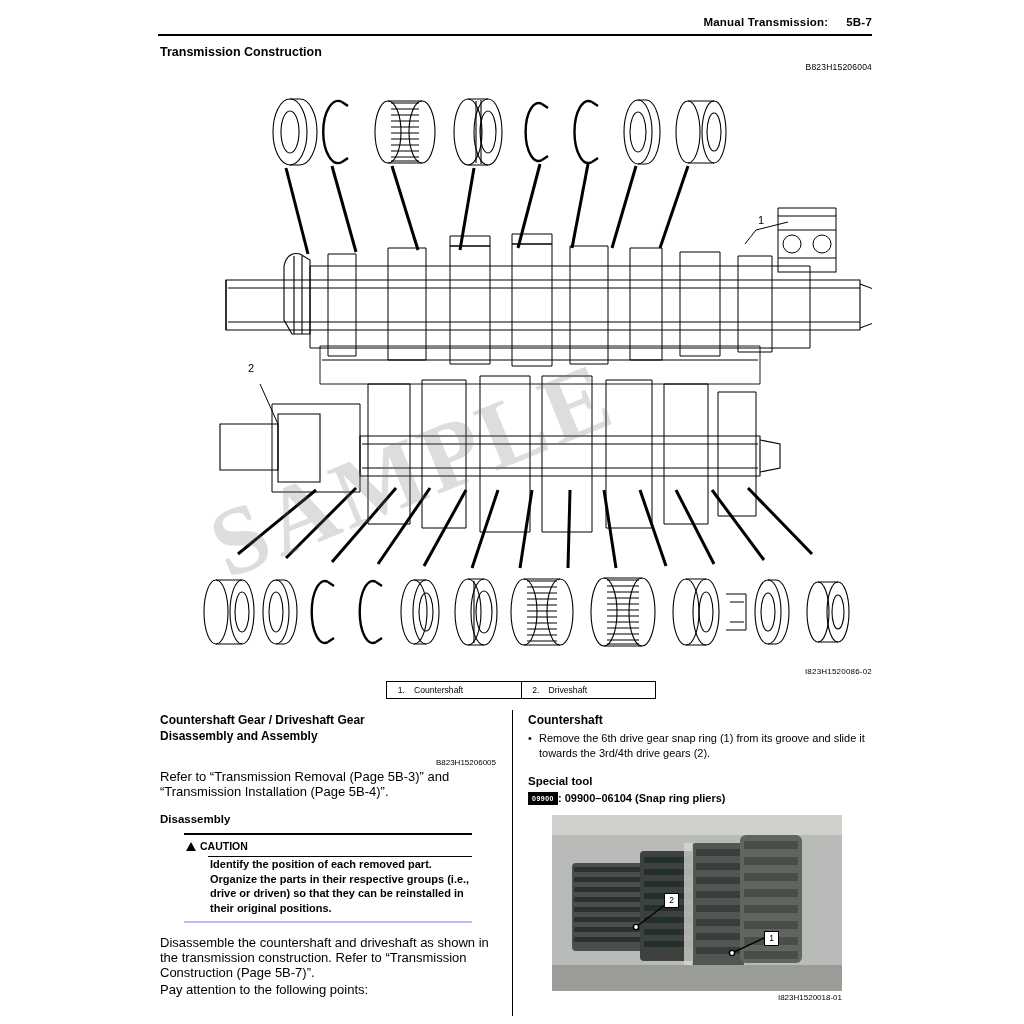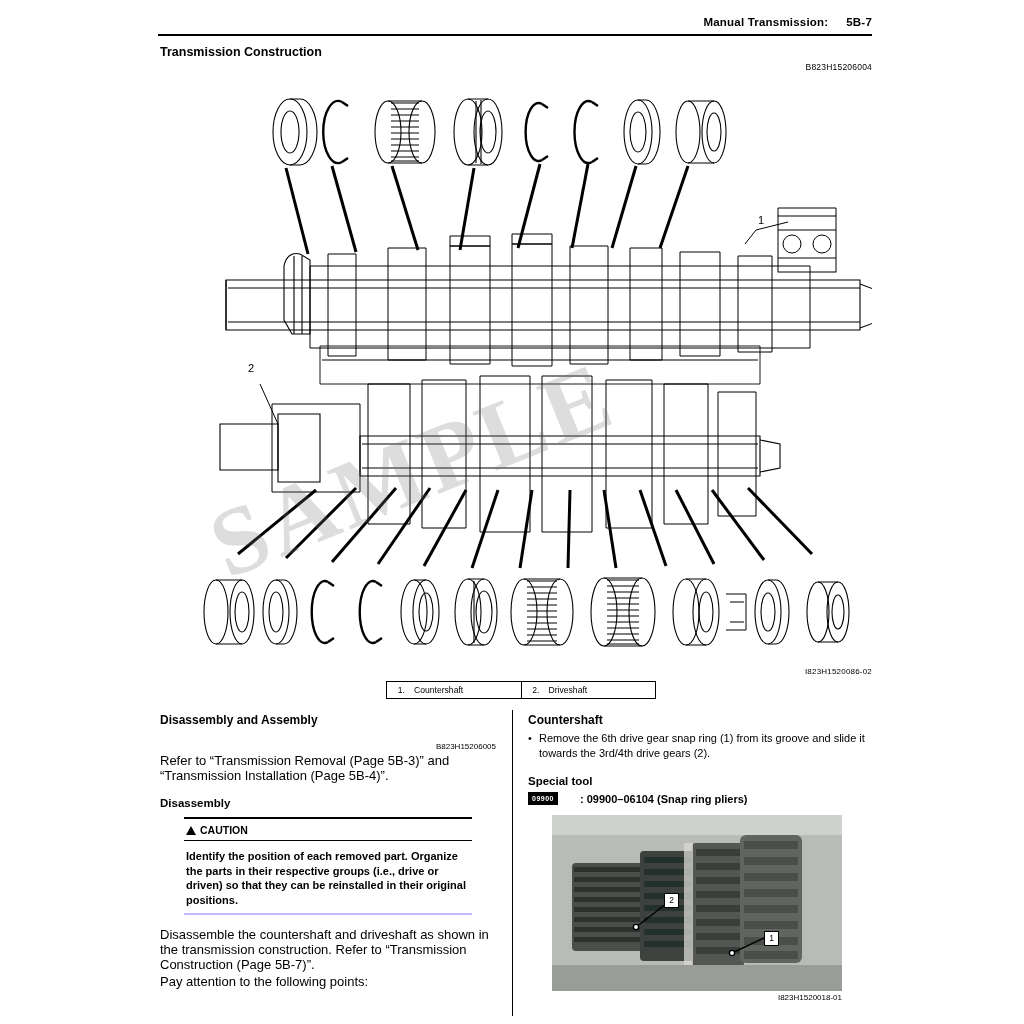--- a/index.html
+++ b/index.html
@@ -160,37 +160,37 @@
     width: 0; height: 0;
     border-left: 5px solid transparent;
     border-right: 5px solid transparent;
     border-bottom: 9px solid #000;
     position: relative;
   }
   .caution-body {
     font-size: 11px;
     font-weight: bold;
     line-height: 14.5px;
-    padding: 8px 2px 0 2px;
+    padding: 0 2px 0 2px;
     border-top: 1px solid #000;
+    margin-left: 24px;
   }
 
   .bullet-row {
     display: flex;
     gap: 7px;
     font-size: 11px;
     line-height: 15px;
     margin-top: 3px;
   }
   .bullet-row .dot { width: 6px; }
 
   .tool-line {
     display: flex;
-    align-items: center;
-    gap: 22px;
+    gap: 0;
     margin-top: 5px;
     font-size: 11px;
     font-weight: bold;
   }
   .tool-badge {
     border: 1px solid #000;
     background: #000;
     color: #fff;
     font-size: 7px;
     font-weight: bold;
@@ -489,20 +489,21 @@
     </div>
     <div class="cell">
       <span class="num">2.</span>
       <span>Driveshaft</span>
     </div>
   </div>
 
   <div class="col-divider"></div>
 
   <div class="col-left">
+    <h2 class="sec-head">Countershaft Gear / Driveshaft Gear</h2>
     <h2 class="sec-head">Disassembly and Assembly</h2>
     <div class="fig-code-inline">B823H15206005</div>
     <p class="body">Refer to “Transmission Removal (Page 5B-3)” and “Transmission Installation (Page 5B-4)”.</p>
 
     <h3 class="sub-head">Disassembly</h3>
 
     <div class="caution">
       <div class="caution-title">
         <span class="warn-tri"></span>
         <span>CAUTION</span>

